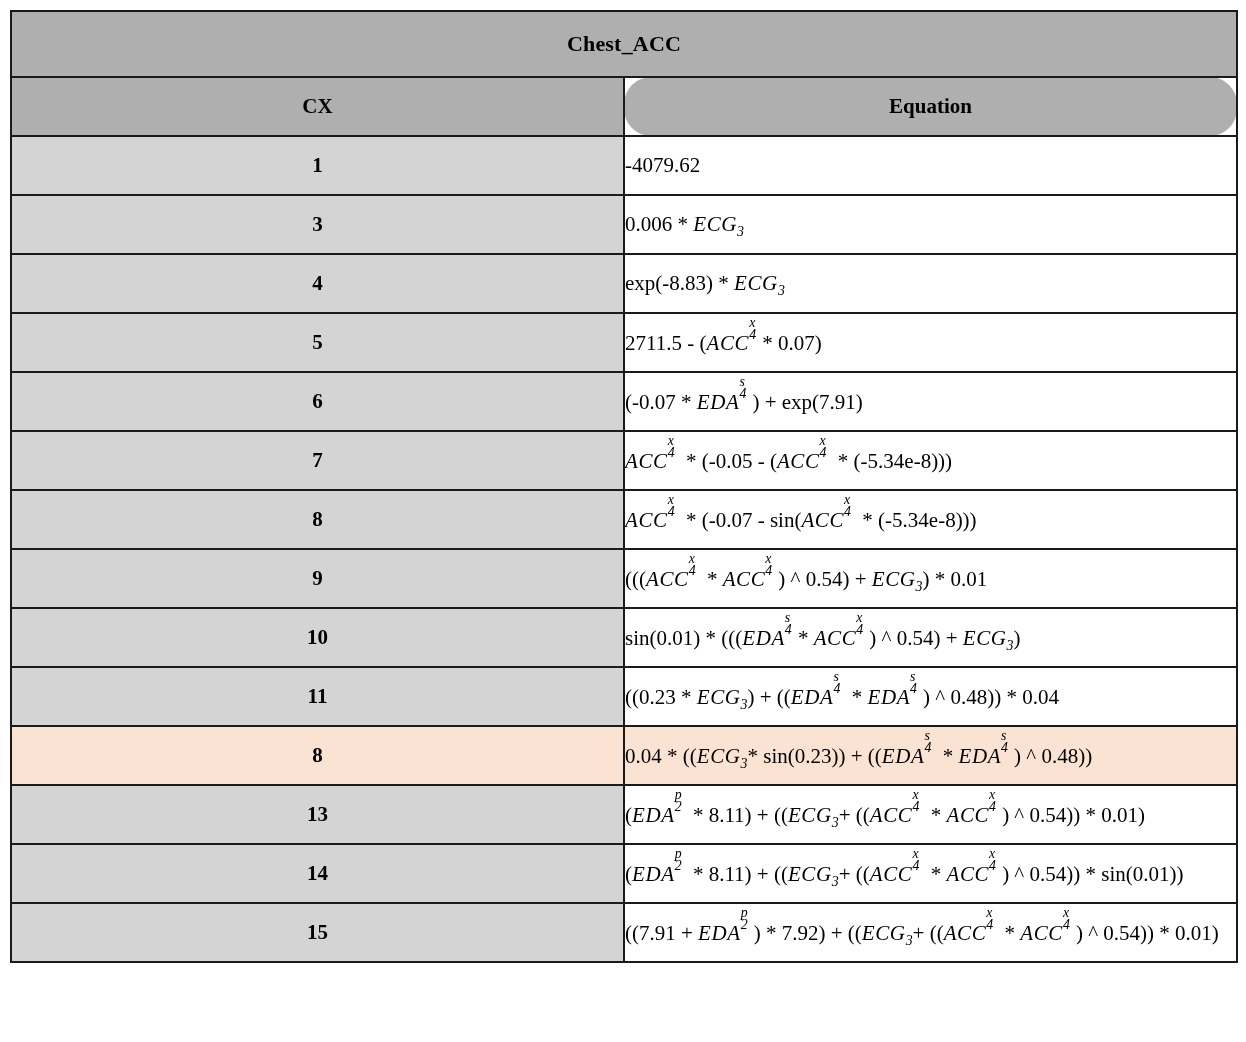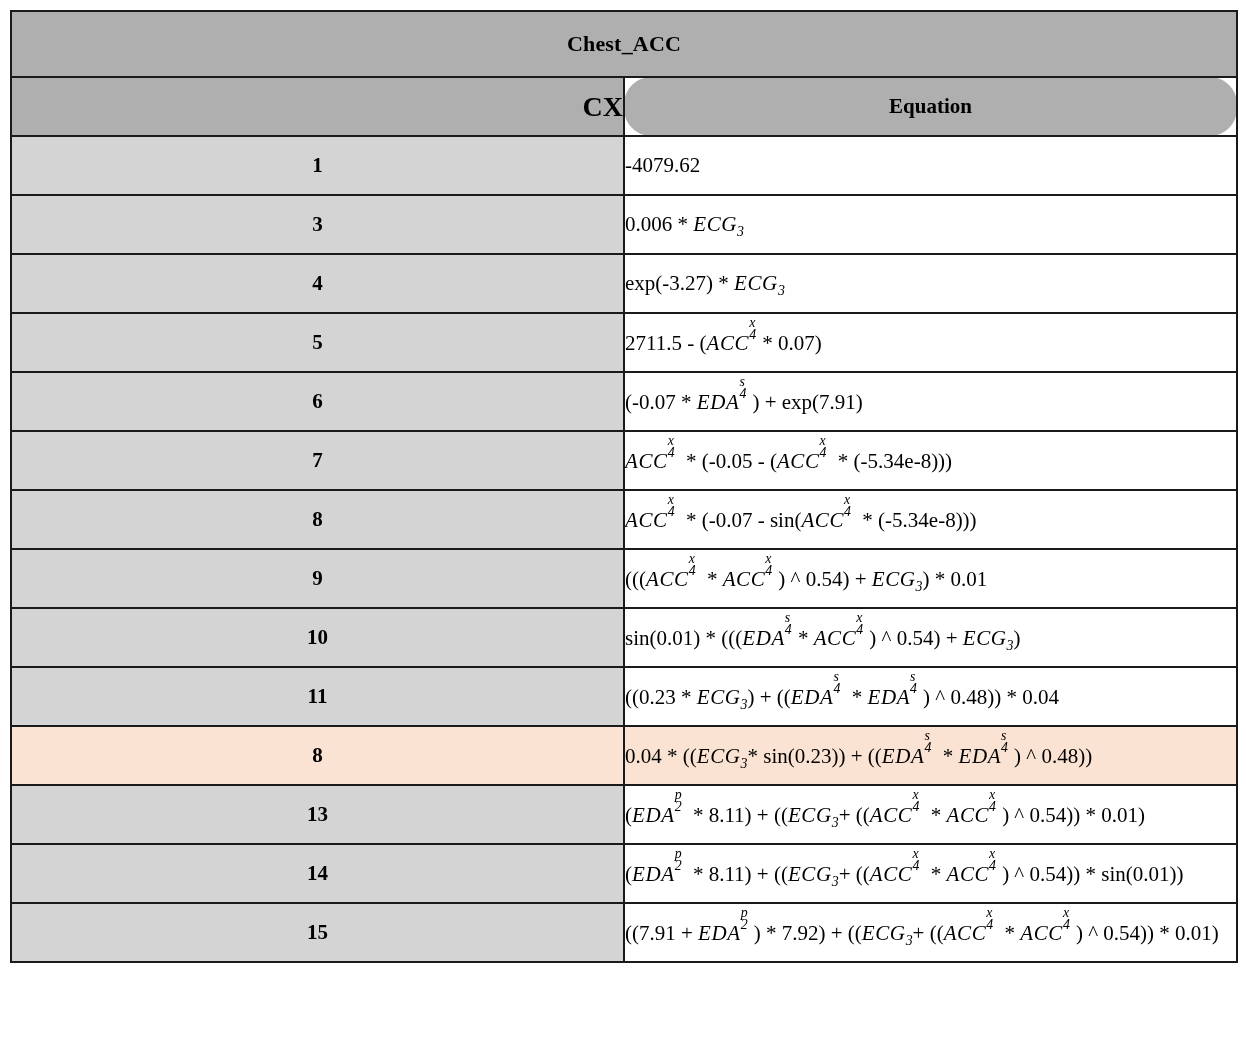--- a/index.html
+++ b/index.html
@@ -42,23 +42,23 @@
   .sub-head {
     background: #afafaf;
     text-align: center;
     font-weight: bold;
     font-size: 21px;
     height: 57px;
     border-radius: 27px;
   }
   .sub-head-cx {
     background: #afafaf;
-    text-align: right;
+    text-align: center;
     font-weight: bold;
-    font-size: 28px;
+    font-size: 21px;
     height: 57px;
     width: 68px;
   }
   
   .cx-cell {
     background: #d4d4d4;
     text-align: center;
     font-weight: bold;
     font-size: 21px;
     width: 68px;
@@ -129,21 +129,21 @@
         <tr>
           <td class="cx-cell">1</td>
           <td class="eq-cell"><span class="plain">-4079.62</span></td>
         </tr>
         <tr>
           <td class="cx-cell">3</td>
           <td class="eq-cell"><span class="plain">0.006 * </span><span class="var"><span>ECG</span><span class="sub">3</span></span></td>
         </tr>
         <tr>
           <td class="cx-cell">4</td>
-          <td class="eq-cell"><span class="plain">exp(-3.27) * </span><span class="var"><span>ECG</span><span class="sub">3</span></span></td>
+          <td class="eq-cell"><span class="plain">exp(-8.83) * </span><span class="var"><span>ECG</span><span class="sub">3</span></span></td>
         </tr>
         <tr>
           <td class="cx-cell">5</td>
           <td class="eq-cell"><span class="plain">2711.5 - (</span><span class="var"><span>ACC</span><span class="stack"><span class="sup">x</span><span class="sub">4</span></span></span><span class="plain">* 0.07)</span></td>
         </tr>
         <tr>
           <td class="cx-cell">6</td>
           <td class="eq-cell"><span class="plain">(-0.07 * </span><span class="var"><span>EDA</span><span class="stack"><span class="sup">s</span><span class="sub">4</span></span></span><span class="plain">) + exp(7.91)</span></td>
         </tr>
         <tr>

